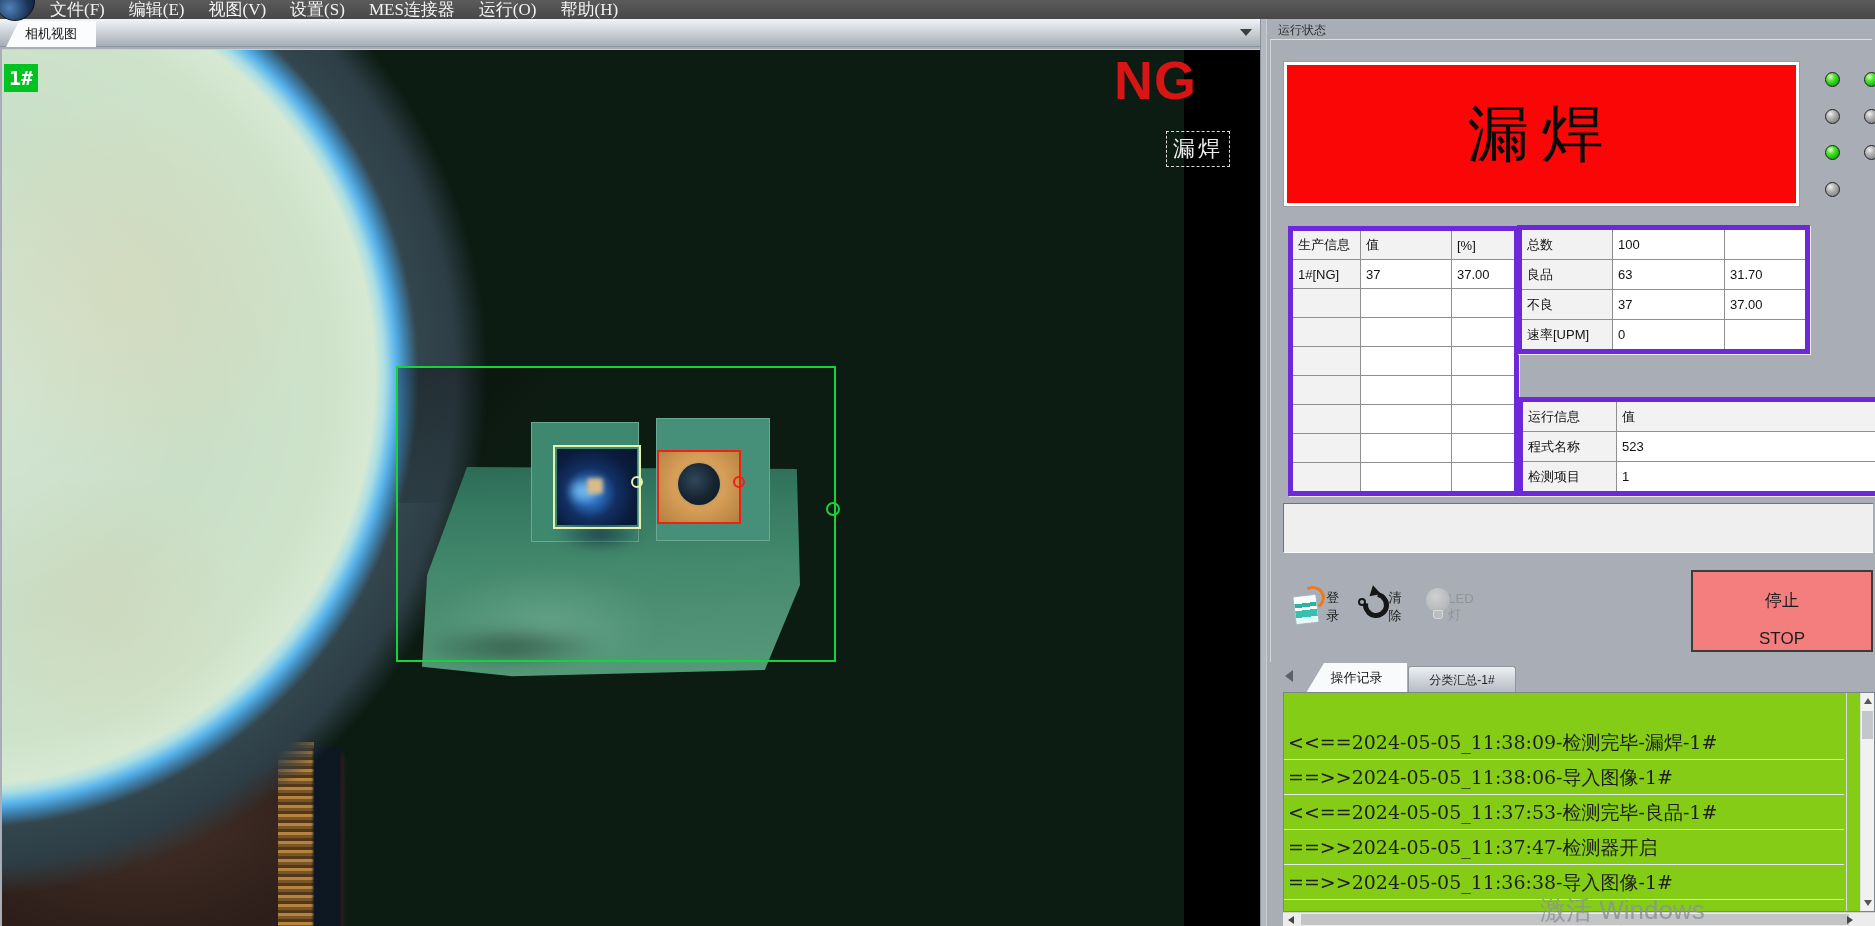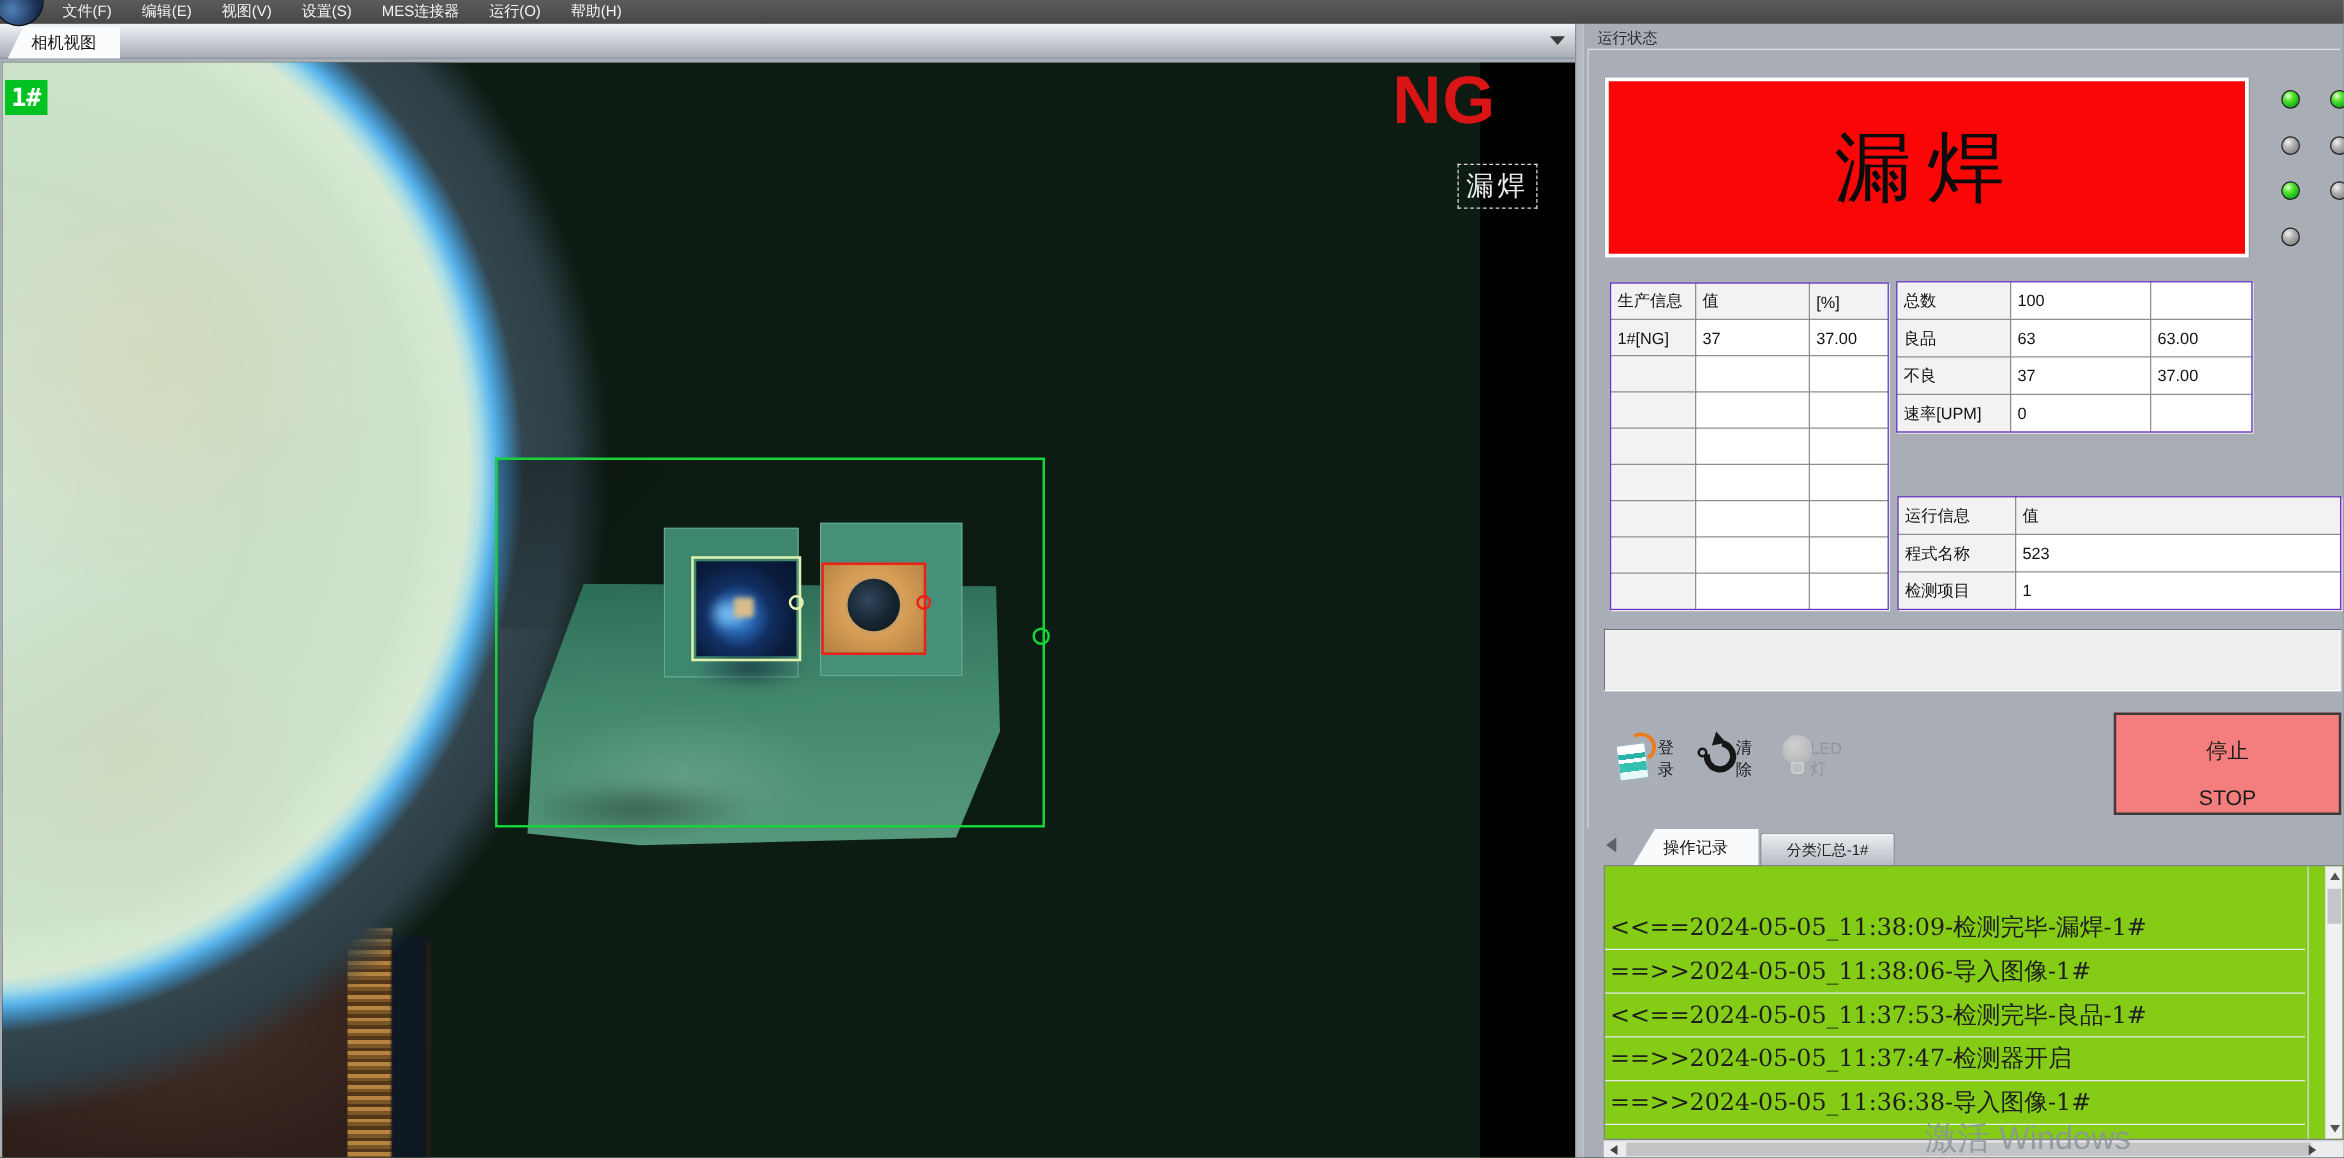--- a/index.html
+++ b/index.html
@@ -4,21 +4,21 @@
 <style>
   html,body{margin:0;padding:0;}
   body{width:1875px;height:926px;overflow:hidden;background:#a9aeb6;
        font-family:"Liberation Sans",sans-serif;-webkit-font-smoothing:antialiased;}
   #app{position:relative;width:1875px;height:926px;overflow:hidden;}
 
   
   #menubar{position:absolute;left:0;top:0;width:1875px;height:19px;
     background:linear-gradient(#5b5b5b,#474747);display:flex;align-items:center;
     padding-left:38px;box-sizing:border-box;z-index:30;}
-  .menu-item{color:#f2f2f2;font-size:12px;padding:0 12px;line-height:19px;cursor:default;}
+  .menu-item{color:#f2f2f2;font-size:17px;padding:0 12px;line-height:19px;cursor:default;font-family:Liberation Serif, serif;}
   #logo{position:absolute;left:-5px;top:-19px;width:38px;height:38px;border-radius:50%;
     background:radial-gradient(circle at 35% 68%,#4f82b8 0%,#1b3054 55%,#0a1424 100%);
     border:1px solid #0a0f18;z-index:31;}
 
   
   #tabstrip{position:absolute;left:0;top:19px;width:1262px;height:28px;
     background:linear-gradient(#f1f4f7,#a7adb6);border-bottom:1px solid #8f95a0;box-sizing:border-box;}
   #cam-tab{position:absolute;left:6px;top:21px;width:90px;height:26px;background:#fbfcfe;
     clip-path:polygon(13px 0,100% 0,100% 100%,0 100%);display:flex;align-items:center;justify-content:center;
     font-size:13px;font-weight:normal;color:#111;}
@@ -95,21 +95,21 @@
     border-top:1px solid rgba(250,250,252,.65);border-left:1px solid rgba(250,250,252,.5);}
   #banner{position:absolute;left:16px;top:42px;width:517px;height:146px;background:#fff;
     border:1px solid #989da5;box-sizing:border-box;padding:3px;}
   #banner-red{width:100%;height:100%;background:#fa0606;display:flex;align-items:center;justify-content:center;}
   #banner-red span{font-family:"DejaVu Serif",serif;font-size:62px;color:#0b0b0b;letter-spacing:12px;}
 
   .led{position:absolute;width:15px;height:15px;border-radius:50%;border:1px solid #222;box-sizing:border-box;}
   .led-green{background:radial-gradient(circle at 35% 30%,#eaffda 0%,#58e832 30%,#17b517 70%,#0d8a10 100%);}
   .led-gray{background:radial-gradient(circle at 35% 30%,#f0f0f0 0%,#b5b5b5 35%,#898989 75%,#787878 100%);}
 
-  .tbl{display:grid;gap:1px;background:#8f8f8f;border:1px solid #6d28d9;position:absolute;
+  .tbl{display:grid;gap:1px;background:#8f8f8f;border:5px solid #6d28d9;position:absolute;
     box-shadow:1px 1px 0 rgba(255,255,255,.75);}
   .tbl .c{background:#f2f2f2;display:flex;align-items:center;padding-left:5px;font-size:13px;color:#111;overflow:hidden;white-space:nowrap;}
   .tbl .y{background:#ffffff;}
   #prod-tbl{left:21px;top:207px;grid-template-columns:67px 90px 62px;grid-auto-rows:28px;}
   #stats-tbl{left:250px;top:206px;grid-template-columns:90px 111px 80px;grid-auto-rows:29px;}
   #run-tbl{left:251px;top:378px;grid-template-columns:93px 259px;grid-auto-rows:29px;}
 
   #msg-box{position:absolute;left:16px;top:484px;width:590px;height:50px;background:#efefef;
     border-top:1px solid #6f747b;border-left:1px solid #6f747b;border-bottom:1px solid #fbfbfc;box-sizing:border-box;}
 
@@ -266,21 +266,21 @@
         <div class="c y"></div>
         <div class="c y"></div>
     </div>
 
     <div id="stats-tbl" class="tbl">
       <div class="c">总数</div>
       <div class="c y">100</div>
       <div class="c y"></div>
       <div class="c">良品</div>
       <div class="c y">63</div>
-      <div class="c y">63.00</div>
+      <div class="c y">31.70</div>
       <div class="c">不良</div>
       <div class="c y">37</div>
       <div class="c y">37.00</div>
       <div class="c">速率[UPM]</div>
       <div class="c y">0</div>
       <div class="c y"></div>
     </div>
 
     <div id="run-tbl" class="tbl">
       <div class="c">运行信息</div>

